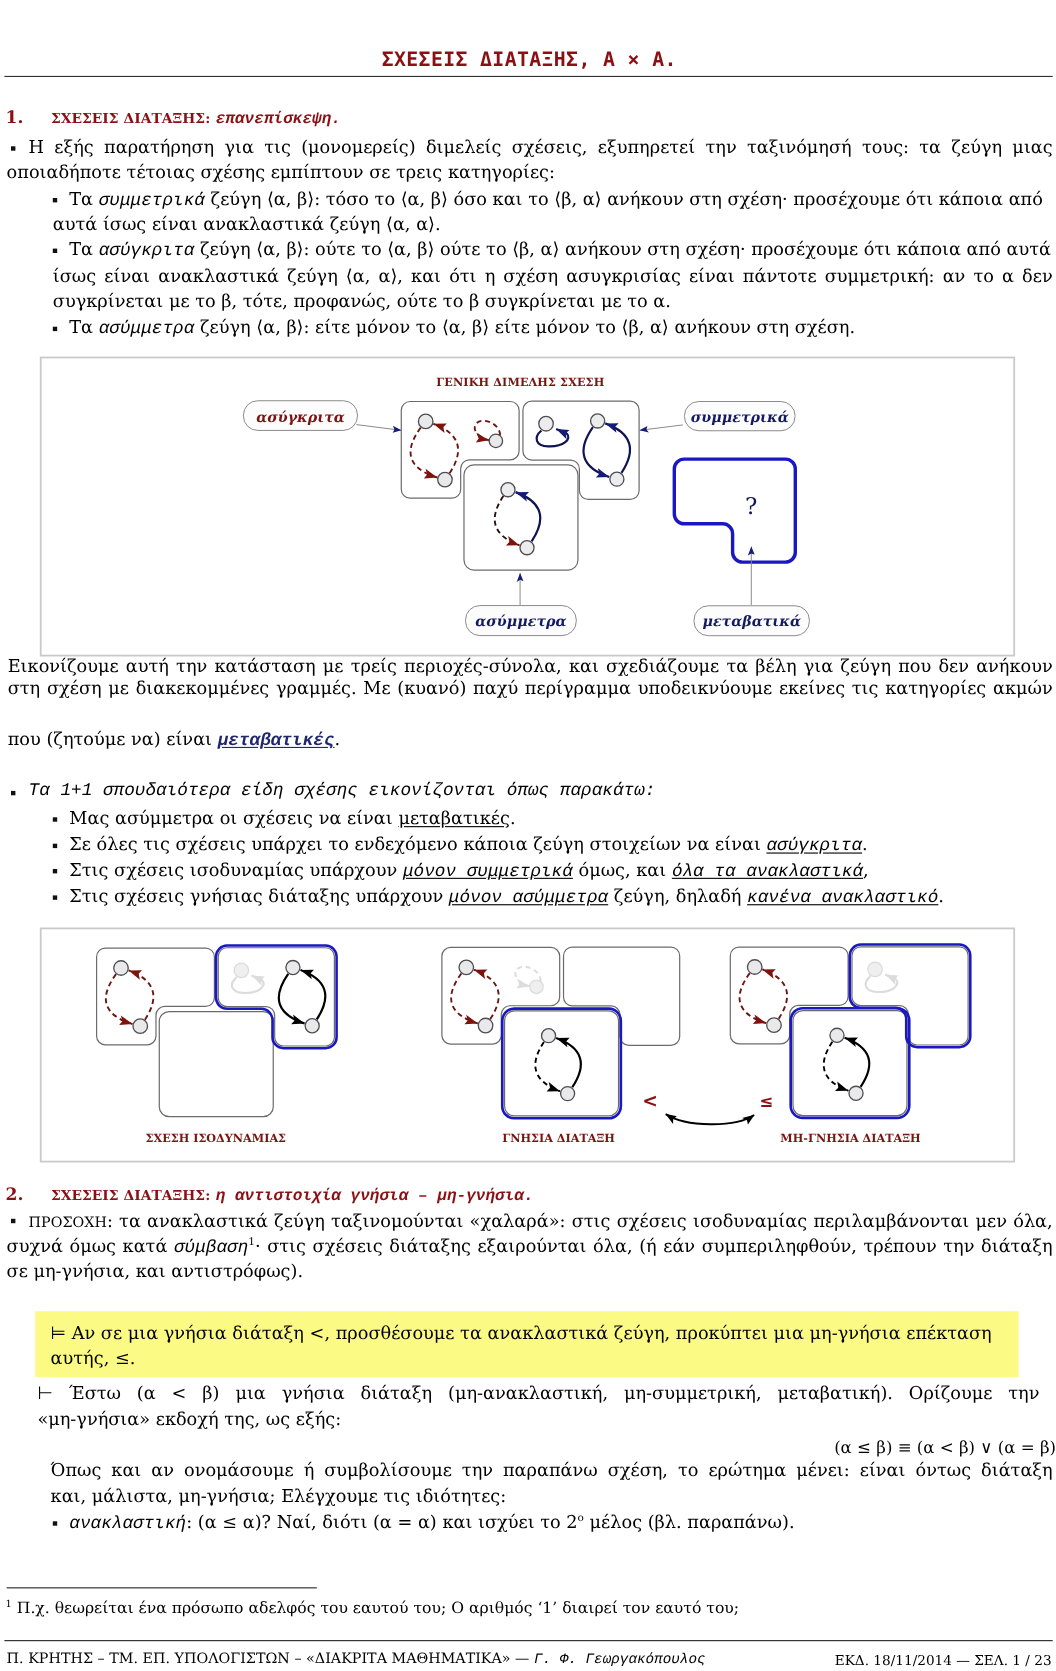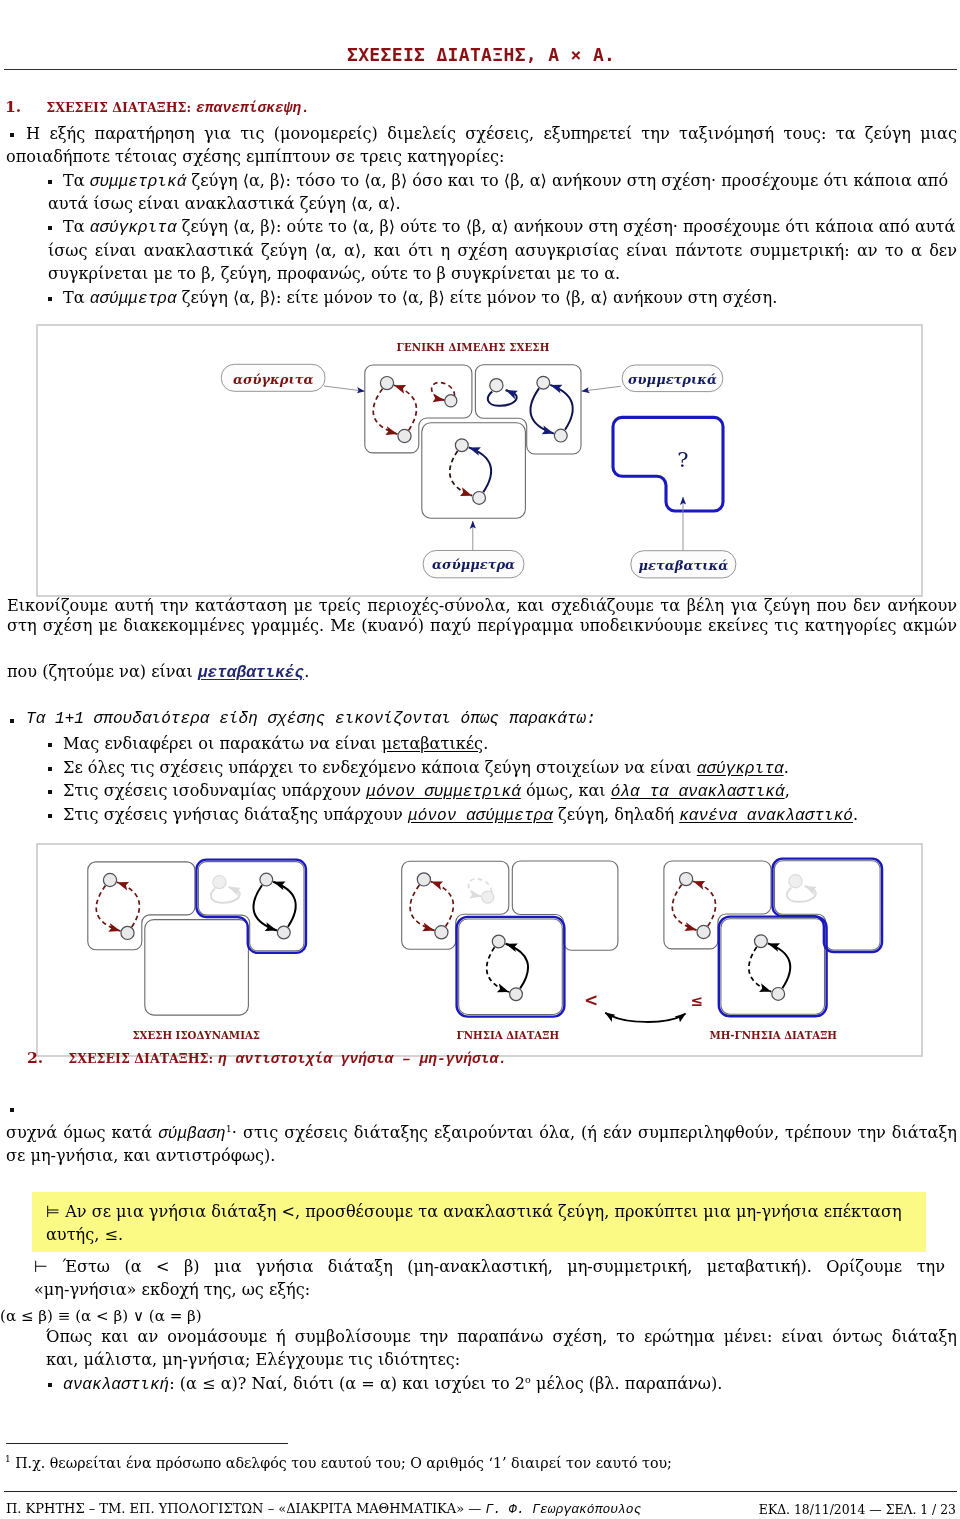--- a/index.html
+++ b/index.html
@@ -47,21 +47,21 @@
   <div class="j" style="left:26px;top:123.7px;width:931px">Η εξής παρατήρηση για τις (μονομερείς) διμελείς σχέσεις, εξυπηρετεί την ταξινόμησή τους: τα ζεύγη μιας</div>
   <div class="nj" style="left:6px;top:147.1px">οποιαδήποτε τέτοιας σχέσης εμπίπτουν σε τρεις κατηγορίες:</div>
 
   <span class="sq" style="left:48px;top:179.5px"></span>
   <div class="nj" style="left:48px;top:193.9px">αυτά ίσως είναι ανακλαστικά ζεύγη ⟨α, α⟩.</div>
   <div class="nj" style="left:63px;top:170.5px"><span>Τα </span><span class="it">συμμετρικά</span><span> ζεύγη ⟨α, β⟩: τόσο το ⟨α, β⟩ όσο και το ⟨β, α⟩ ανήκουν στη σχέση· προσέχουμε ότι κάποια από</span></div>
 
   <span class="sq" style="left:48px;top:226.3px"></span>
   <div class="nj" style="left:63px;top:217.3px"><span>Τα </span><span class="it">ασύγκριτα</span><span> ζεύγη ⟨α, β⟩: ούτε το ⟨α, β⟩ ούτε το ⟨β, α⟩ ανήκουν στη σχέση· προσέχουμε ότι κάποια από αυτά</span></div>
   <div class="j" style="left:48px;top:240.7px;width:909px">ίσως είναι ανακλαστικά ζεύγη ⟨α, α⟩, και ότι η σχέση ασυγκρισίας είναι πάντοτε συμμετρική: αν το α δεν</div>
-  <div class="nj" style="left:48px;top:264.1px">συγκρίνεται με το β, ζεύγη, προφανώς, ούτε το β συγκρίνεται με το α.</div>
+  <div class="nj" style="left:48px;top:264.1px">συγκρίνεται με το β, τότε, προφανώς, ούτε το β συγκρίνεται με το α.</div>
 
   <span class="sq" style="left:48px;top:296.5px"></span>
   <div class="nj" style="left:63px;top:287.5px"><span>Τα </span><span class="it">ασύμμετρα</span><span> ζεύγη ⟨α, β⟩: είτε μόνον το ⟨α, β⟩ είτε μόνον το ⟨β, α⟩ ανήκουν στη σχέση.</span></div>
 
   <svg class="fig" id="fig1" style="left:33px;top:321px" width="894" height="280" viewBox="0 0 894 280">
     <defs>
       <marker id="ar-red" markerUnits="userSpaceOnUse" markerWidth="14" markerHeight="10" refX="13" refY="5" orient="auto">
         <path d="M0.5,0.6 L13,5 L1.6,9.4 L3.4,5.2 z" fill="#7e120c"></path>
       </marker>
       <marker id="ar-navy" markerUnits="userSpaceOnUse" markerWidth="14" markerHeight="10" refX="13" refY="5" orient="auto">
@@ -122,21 +122,21 @@
   </svg>
 
   <div class="j" style="left:7px;top:596px;width:950px">Εικονίζουμε αυτή την κατάσταση με τρείς περιοχές-σύνολα, και σχεδιάζουμε τα βέλη για ζεύγη που δεν ανήκουν</div>
   <div class="j" style="left:7px;top:616px;width:950px">στη σχέση με διακεκομμένες γραμμές. Με (κυανό) παχύ περίγραμμα υποδεικνύουμε εκείνες τις κατηγορίες ακμών</div>
   <div class="nj" style="left:7px;top:662.3px"><span>που (ζητούμε να) είναι </span><span class="it bd navy ul">μεταβατικές</span><span>.</span></div>
 
   <span class="sq" style="left:10px;top:718.7px"></span>
   <div class="nj it" style="left:26px;top:709.7px">Τα 1+1 σπουδαιότερα είδη σχέσης εικονίζονται όπως παρακάτω:</div>
 
   <span class="sq" style="left:48px;top:742.6px"></span>
-  <div class="nj" style="left:63px;top:733.6px"><span>Μας ενδιαφέρει οι παρακάτω να είναι </span><span class="ul">μεταβατικές</span><span>.</span></div>
+  <div class="nj" style="left:63px;top:733.6px"><span>Μας ασύμμετρα οι σχέσεις να είναι </span><span class="ul">μεταβατικές</span><span>.</span></div>
 
   <span class="sq" style="left:48px;top:766.5px"></span>
   <div class="nj" style="left:63px;top:757.5px"><span>Σε όλες τις σχέσεις υπάρχει το ενδεχόμενο κάποια ζεύγη στοιχείων να είναι </span><span class="ul it">ασύγκριτα</span><span>.</span></div>
 
   <span class="sq" style="left:48px;top:790.4px"></span>
   <div class="nj" style="left:63px;top:781.4px"><span>Στις σχέσεις ισοδυναμίας υπάρχουν </span><span class="ul it">μόνον συμμετρικά</span><span> όμως, και </span><span class="ul it">όλα τα ανακλαστικά</span><span>,</span></div>
 
   <span class="sq" style="left:48px;top:814.3px"></span>
 
   <svg class="fig" id="fig2" style="left:33px;top:840px" width="894" height="222" viewBox="0 0 894 222">
@@ -208,35 +208,36 @@
     <path d="M572.2,172.8 C590,184.6 636,185.2 652.6,173.6" fill="none" stroke="#000" stroke-width="1.8" marker-start="url(#f2-ar-black-s)" marker-end="url(#f2-ar-black-s)"></path>
     <text x="558" y="166" font-family="DejaVu Sans, sans-serif" font-weight="bold" font-size="17" fill="#8b1014" text-anchor="middle">&lt;</text>
     <text x="663.8" y="166" font-family="DejaVu Sans, sans-serif" font-weight="bold" font-size="15" fill="#8b1014" text-anchor="middle">≤</text>
 
     <text x="163.2" y="198.6" font-family="DejaVu Serif, serif" font-weight="bold" font-size="10.2" fill="#7a1410" text-anchor="middle">ΣΧΕΣΗ ΙΣΟΔΥΝΑΜΙΑΣ</text>
     <text x="474.8" y="198.6" font-family="DejaVu Serif, serif" font-weight="bold" font-size="10.2" fill="#7a1410" text-anchor="middle">ΓΝΗΣΙΑ ΔΙΑΤΑΞΗ</text>
     <text x="740.2" y="198.6" font-family="DejaVu Serif, serif" font-weight="bold" font-size="10.2" fill="#7a1410" text-anchor="middle">ΜΗ-ΓΝΗΣΙΑ ΔΙΑΤΑΞΗ</text>
   </svg>
   <div class="nj" style="left:63px;top:805.3px"><span>Στις σχέσεις γνήσιας διάταξης υπάρχουν </span><span class="ul it">μόνον ασύμμετρα</span><span> ζεύγη, δηλαδή </span><span class="ul it">κανένα  ανακλαστικό</span><span>.</span></div>
 
-  <div class="tl" style="left:5px;top:1048px;font-size:15.6px;margin-left:22px;">
+  <div class="tl" style="left:5px;top:1076px;font-size:15.6px;">
     <span class="red bd">2.</span><span style="display:inline-block;width:25px"></span><span class="red bd" style="font-size:12.6px">ΣΧΕΣΕΙΣ ΔΙΑΤΑΞΗΣ:</span> <span class="red bd it" style="font-size:14.6px">η αντιστοιχία γνήσια – μη-γνήσια.</span>
   </div>
 
   <span class="sq" style="left:10px;top:1108px"></span>
+  <div class="j" style="left:26px;top:1099.6px;width:931px"><span style="font-size:13px">ΠΡΟΣΟΧΗ</span><span>: τα ανακλαστικά ζεύγη ταξινομούνται «χαλαρά»: στις σχέσεις ισοδυναμίας περιλαμβάνονται μεν όλα,</span></div>
   <div class="j" style="left:6px;top:1123px;width:951px"><span>συχνά όμως κατά </span><span class="it">σύμβαση</span><sup style="font-size:9.6px">1</sup><span>· στις σχέσεις διάταξης εξαιρούνται όλα, (ή εάν συμπεριληφθούν, τρέπουν την διάταξη</span></div>
   <div class="nj" style="left:6px;top:1146.4px">σε μη-γνήσια, και αντιστρόφως).</div>
 
   <div class="hl-box"></div>
   <div class="nj" style="left:46px;top:1201.6px;z-index:2"><span class="mono">⊨</span> <span>Αν σε μια γνήσια διάταξη &lt;, προσθέσουμε τα ανακλαστικά ζεύγη, προκύπτει μια μη-γνήσια επέκταση</span></div>
   <div class="nj" style="left:46px;top:1225px;z-index:2">αυτής, ≤.</div>
 
   <div class="j" style="left:34px;top:1256.6px;width:911px"><span class="mono">⊢</span> <span>Έστω (α &lt; β) μια γνήσια διάταξη (μη-ανακλαστική, μη-συμμετρική, μεταβατική). Ορίζουμε την</span></div>
   <div class="nj" style="left:34px;top:1280px">«μη-γνήσια» εκδοχή της, ως εξής:</div>
-  <div class="nj" style="left:0;top:1307.4px;width:960px;text-align:left;font-size:15.1px">(α ≤ β) ≡ (α &lt; β) ∨ (α = β)</div>
+  <div class="nj" style="left:0;top:1307.4px;width:960px;text-align:right;font-size:15.1px">(α ≤ β) ≡ (α &lt; β) ∨ (α = β)</div>
   <div class="j" style="left:46px;top:1326.8px;width:911px">Όπως και αν ονομάσουμε ή συμβολίσουμε την παραπάνω σχέση, το ερώτημα μένει: είναι όντως διάταξη</div>
   <div class="nj" style="left:46px;top:1350.2px">και, μάλιστα, μη-γνήσια; Ελέγχουμε τις ιδιότητες:</div>
 
   <span class="sq" style="left:48px;top:1382.6px"></span>
   <div class="nj" style="left:63px;top:1373.6px"><span class="it">ανακλαστική</span><span>: (α ≤ α)? Ναί, διότι (α = α) και ισχύει το 2</span><sup style="font-size:9.6px">ο</sup><span> μέλος (βλ. παραπάνω).</span></div>
 
   <div class="fn-rule"></div>
   <div class="nj" style="left:5px;top:1454px;font-size:14.2px"><sup style="font-size:9px">1</sup> <span>Π.χ. θεωρείται ένα πρόσωπο αδελφός του εαυτού του; Ο αριθμός ‘1’ διαιρεί τον εαυτό του;</span></div>
 
   <div class="ft-rule"></div>

